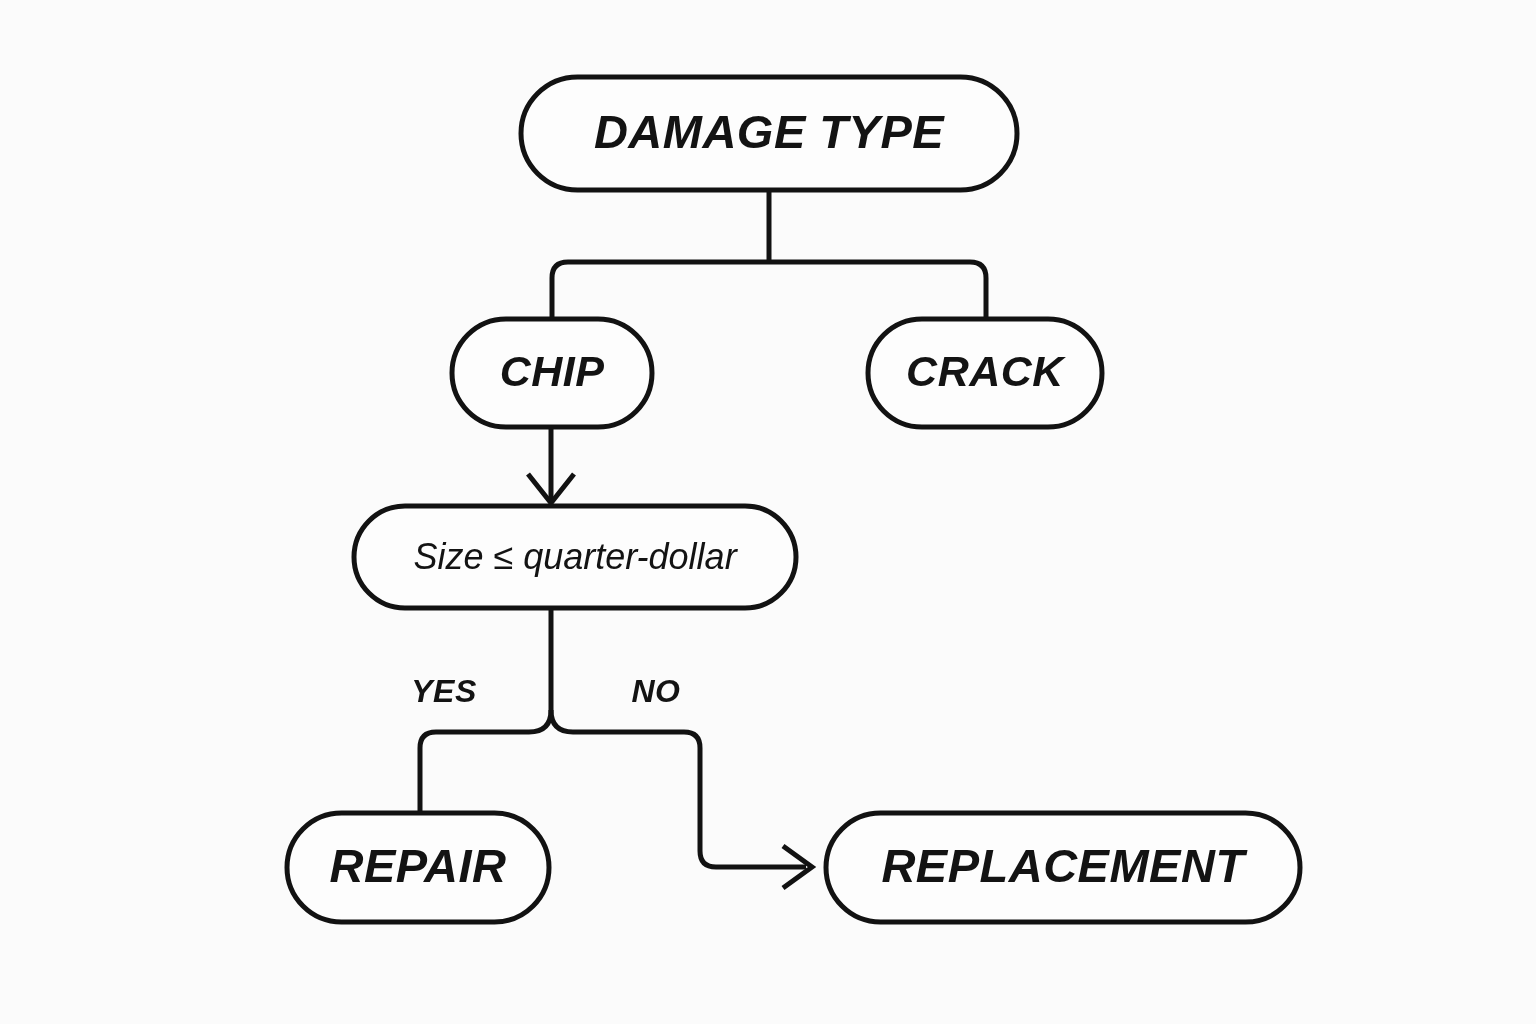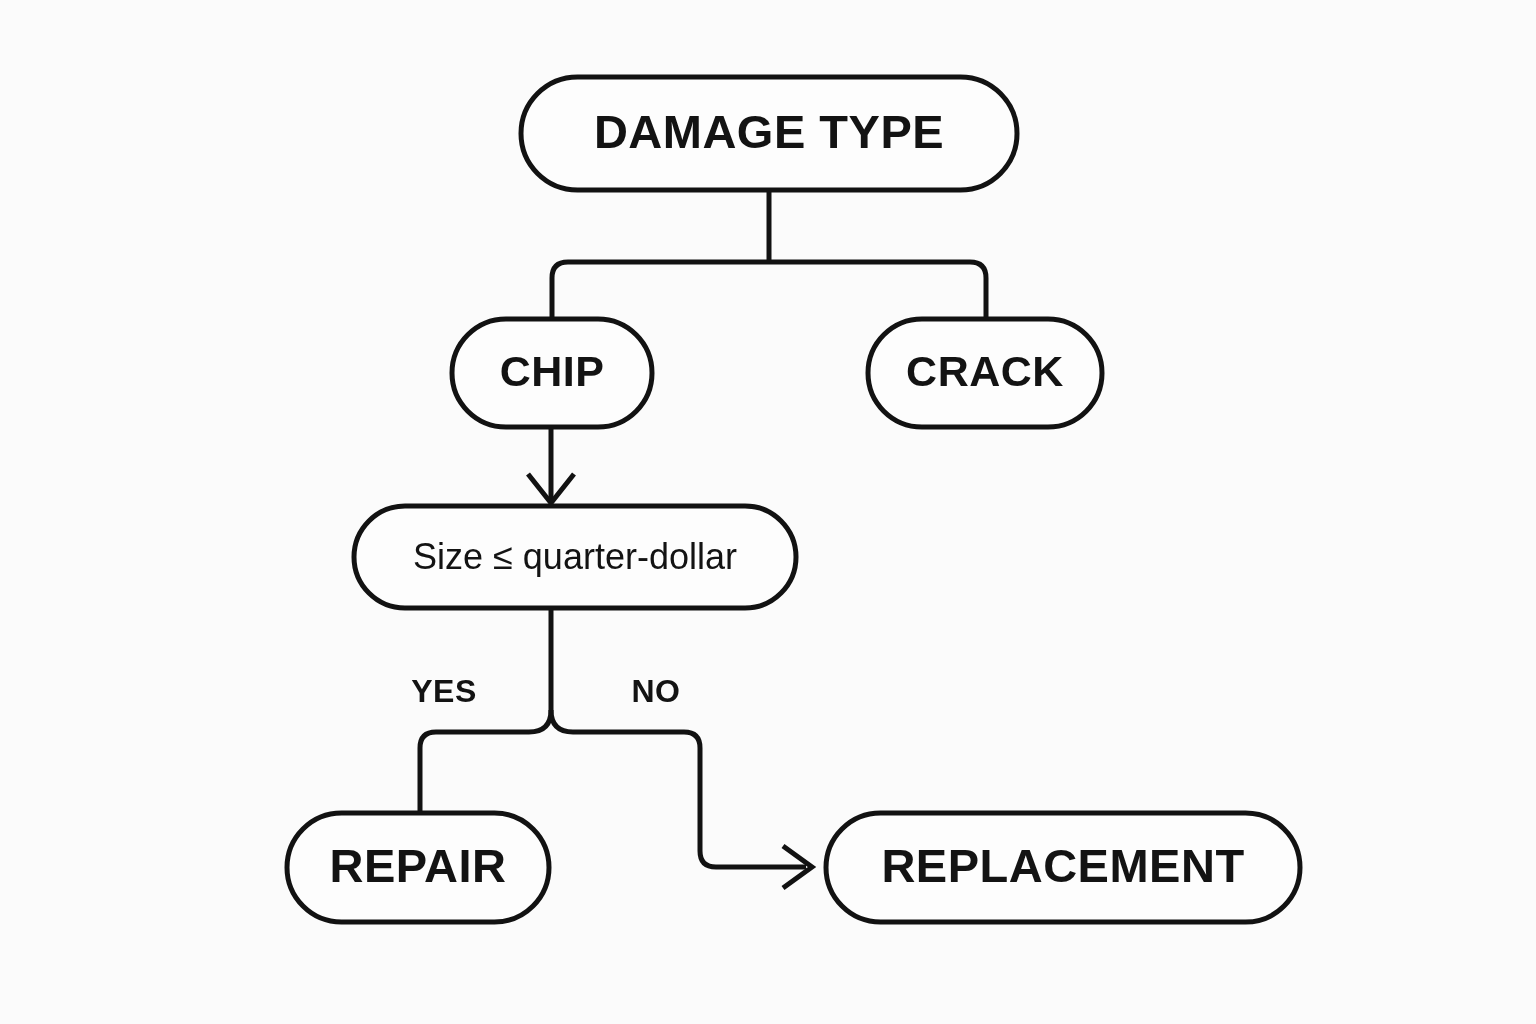--- a/index.html
+++ b/index.html
@@ -10,20 +10,21 @@
     width: 1536px;
     height: 1024px;
     background: #fbfbfb;
     font-family: "Liberation Sans", sans-serif;
     overflow: hidden;
   }
   #flowchart-root {
     position: relative;
     width: 1312px;
     height: 1024px;
+    font-style: italic;
   }
   svg#flow-svg {
     position: absolute;
     top: 0;
     left: 0;
     width: 1536px;
     height: 1024px;
     display: block;
   }
   .node-shape {

